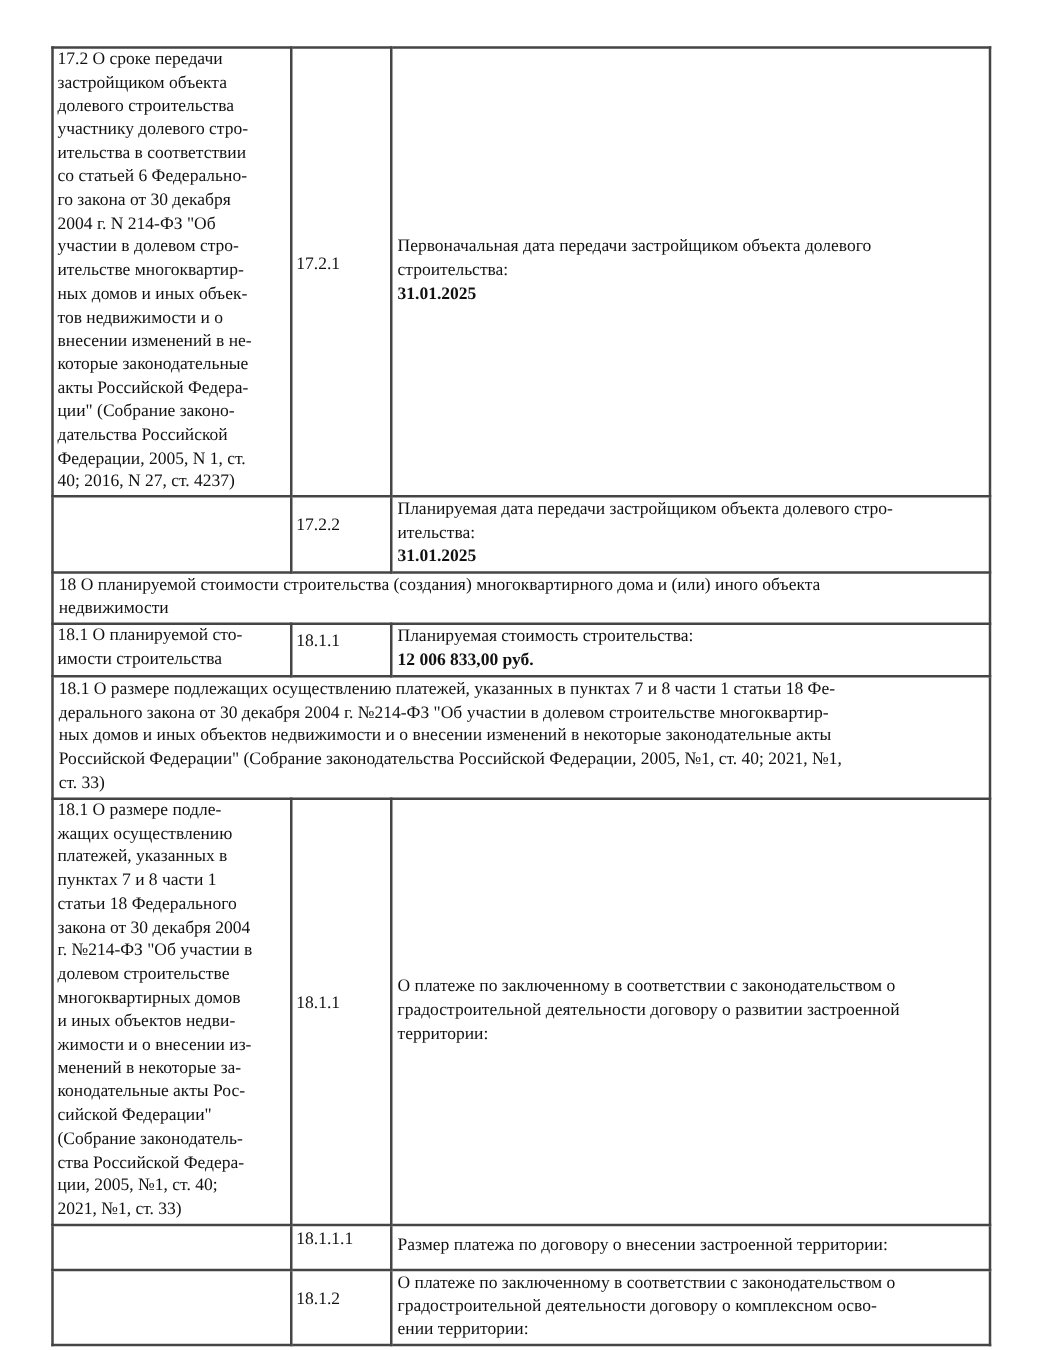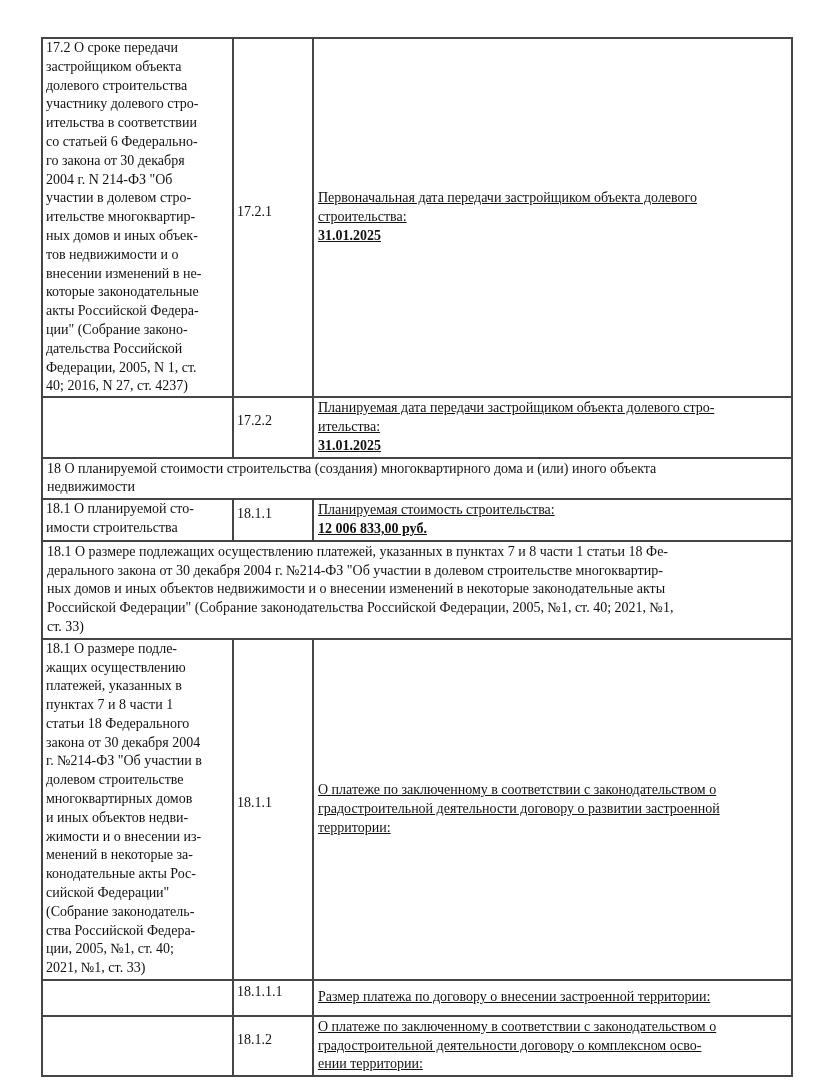--- a/index.html
+++ b/index.html
@@ -38,21 +38,20 @@
     padding: 0px 2px 0px 3px;
     white-space: pre-line;
   }
   td.num-cell {
     vertical-align: middle;
     padding: 1px 2px 12px 3px;
   }
   td.content-cell {
     vertical-align: middle;
     padding: 1px 3px 1px 4px;
-    text-decoration: underline;
   }
   td.section-cell {
     vertical-align: middle;
     padding: 1px 3px 1px 4px;
     white-space: pre-line;
   }
   .content-label {
     white-space: pre-line;
   }
   .content-value {

